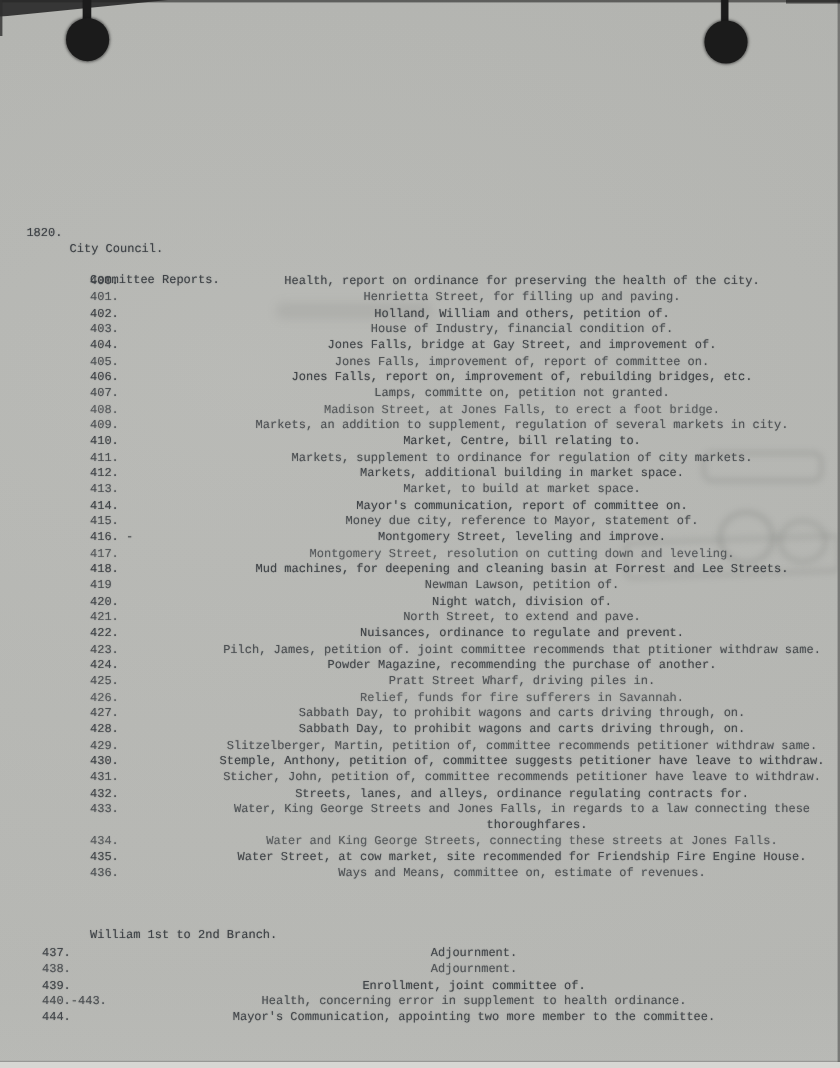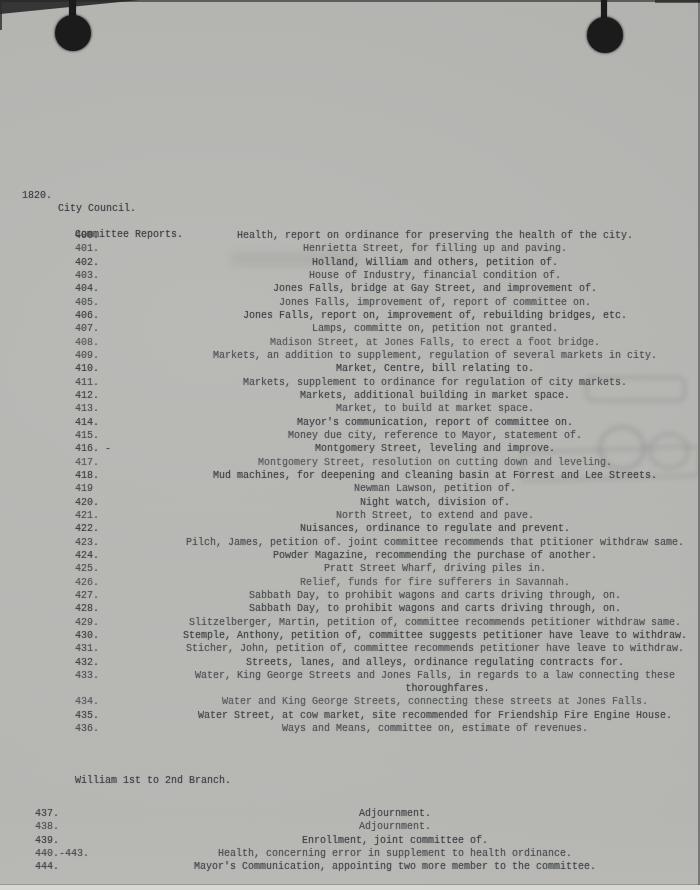--- a/index.html
+++ b/index.html
@@ -47,21 +47,21 @@
     filter:blur(.25px);
     white-space:pre;
   }
   .heading{position:absolute;}
   .h-year{left:22px;top:189px;}
   .h-council{left:58px;top:202px;}
   .h-reports{left:75px;top:228px;}
   .h-messages{left:75px;top:774px;}
   .entries{position:absolute;left:35px;}
   .entries.main{top:229px;width:650px;margin-left:40px;}
-  .entries.msgs{top:807px;width:650px;}
+  .entries.msgs{top:789px;width:650px;}
   .row{display:flex;height:13.33px;}
   .row .num{width:70px;flex:0 0 70px;}
   .row .desc{flex:1;text-align:center;}
   .row .desc.indent{padding-left:25px;}
   
   .entries .row:nth-child(4n+1){opacity:.95;}
   .entries .row:nth-child(4n+2){opacity:.85;}
   .entries .row:nth-child(4n+3){opacity:.98;}
   .entries .row:nth-child(4n){opacity:.88;}
   .entries .row:nth-child(9n){opacity:.78;}

